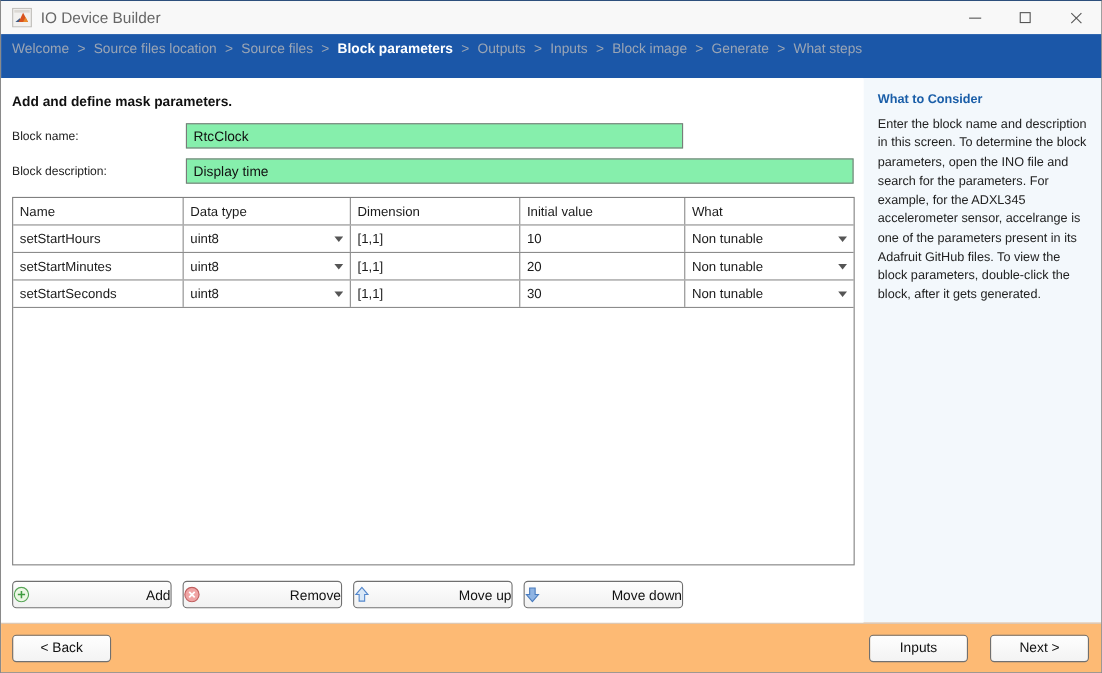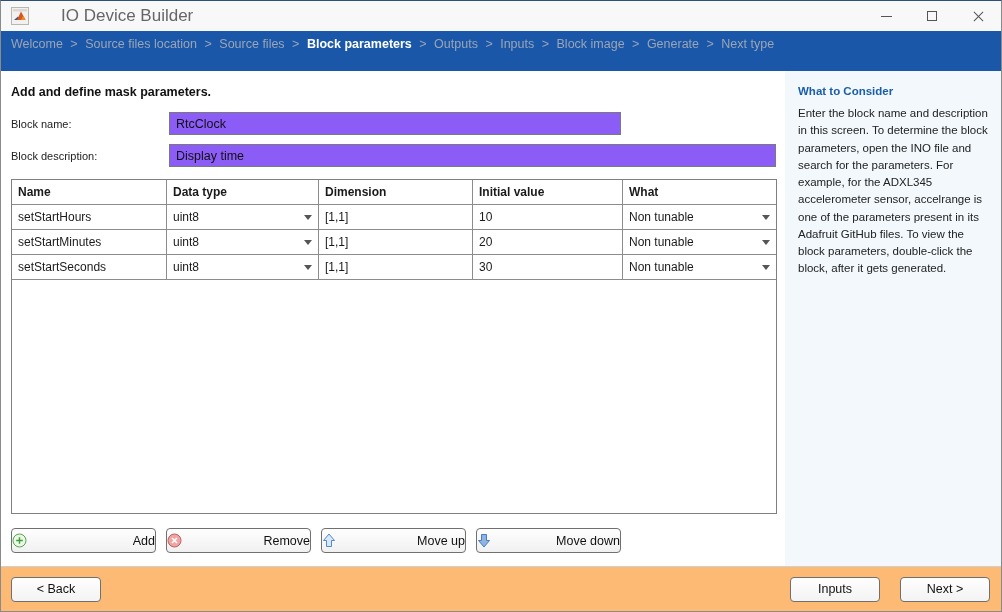--- a/index.html
+++ b/index.html
@@ -15,21 +15,21 @@
     position:relative;
   }
 
   
   .titlebar {
     height:30px; background:#f8f8f8;
     display:flex; align-items:center;
     flex:0 0 auto;
   }
   .titlebar .app-icon { width:18px; height:18px; margin:0 8px 0 10px; display:flex; }
-  .titlebar .title { font-size:17px; color:#666;margin-left:24px; }
+  .titlebar .title { font-size:14px; color:#666; }
   .win-controls { margin-left:auto; display:flex; height:100%; }
   .win-btn { width:46px; height:100%; display:flex; align-items:center; justify-content:center; }
   .ic-min { width:11px; height:1px; background:#555; }
   .ic-max { width:10px; height:10px; border:1px solid #555; }
   .ic-close { position:relative; width:13px; height:13px; }
   .ic-close::before, .ic-close::after {
     content:""; position:absolute; left:0; top:6px; width:13px; height:1px; background:#555;
   }
   .ic-close::before { transform:rotate(45deg); }
   .ic-close::after { transform:rotate(-45deg); }
@@ -47,35 +47,35 @@
 
   
   .content { flex:1 1 auto; display:flex; min-height:0; }
   .main { flex:1 1 auto; background:#fff; padding:14px 0 0 10px; position:relative; }
 
   .heading { font-size:12.5px; font-weight:bold; color:#111; margin-bottom:13px; }
 
   .field-row { display:flex; align-items:center; margin-bottom:9px; }
   .field-label { width:158px; font-size:11px; color:#222; }
   .text-input {
-    height:23px; border:1px solid #7a7a7a; background:#8b5cf6;
+    height:23px; border:1px solid #7a7a7a; background:#86efac;
     font-family:"Liberation Sans", sans-serif; font-size:12.5px; color:#111;
     padding:0 6px; outline:none;
   }
   .w-name { width:452px; }
   .w-desc { width:607px; }
 
   
   .ptable {
     width:766px; height:335px; margin-top:12px;
     border:1px solid #808080; display:flex; flex-direction:column;
     font-size:12px; color:#1a1a1a; background:#fff;
   }
   .trow { display:flex; flex:0 0 25px; border-bottom:1px solid #8c8c8c; }
-  .trow.header { font-weight:bold;text-align:right; }
+  .trow.header { font-weight:normal;text-align:right; }
   .tcell {
     display:flex; align-items:center; padding:0 6px;
     border-right:1px solid #8c8c8c; overflow:hidden; white-space:nowrap;
   }
   .tcell:last-child { border-right:none; }
   .c1 { width:155px; } .c2 { width:152px; } .c3 { width:154px; } .c4 { width:150px; } .c5 { flex:1; }
   .tfill { flex:1 1 auto; }
   .dd-arrow {
     margin-left:auto; width:0; height:0;
     border-left:4px solid transparent; border-right:4px solid transparent;
@@ -152,21 +152,21 @@
     <span class="crumb active">Block parameters</span>
     <span class="crumb-sep">&gt;</span>
     <span class="crumb">Outputs</span>
     <span class="crumb-sep">&gt;</span>
     <span class="crumb">Inputs</span>
     <span class="crumb-sep">&gt;</span>
     <span class="crumb">Block image</span>
     <span class="crumb-sep">&gt;</span>
     <span class="crumb">Generate</span>
     <span class="crumb-sep">&gt;</span>
-    <span class="crumb">Next type</span>
+    <span class="crumb">What steps</span>
   </div>
 
   <div class="content">
     <div class="main">
 
       <div class="heading">Add and define mask parameters.</div>
 
       <div class="field-row">
         <span class="field-label">Block name:</span>
         <input class="text-input w-name" type="text" value="RtcClock" style="">

